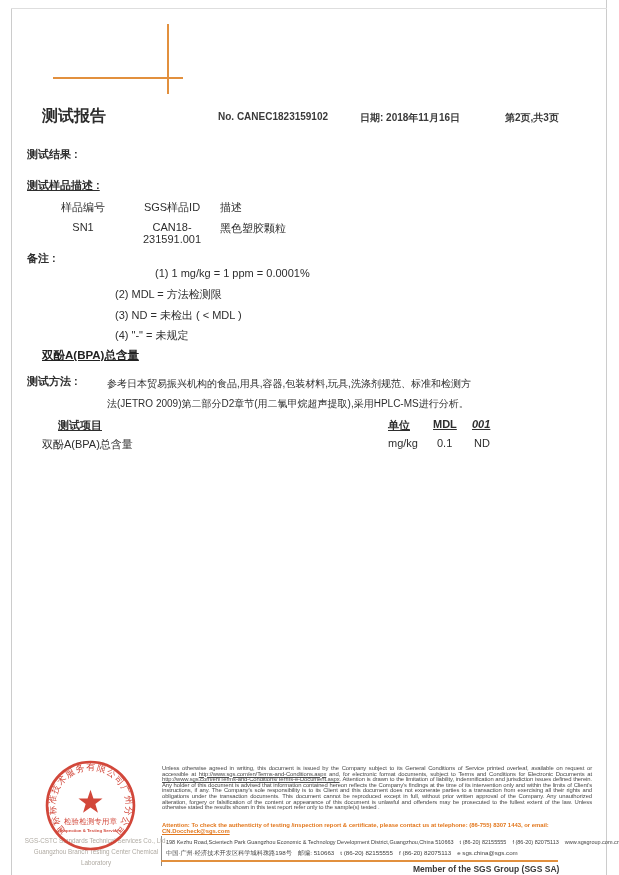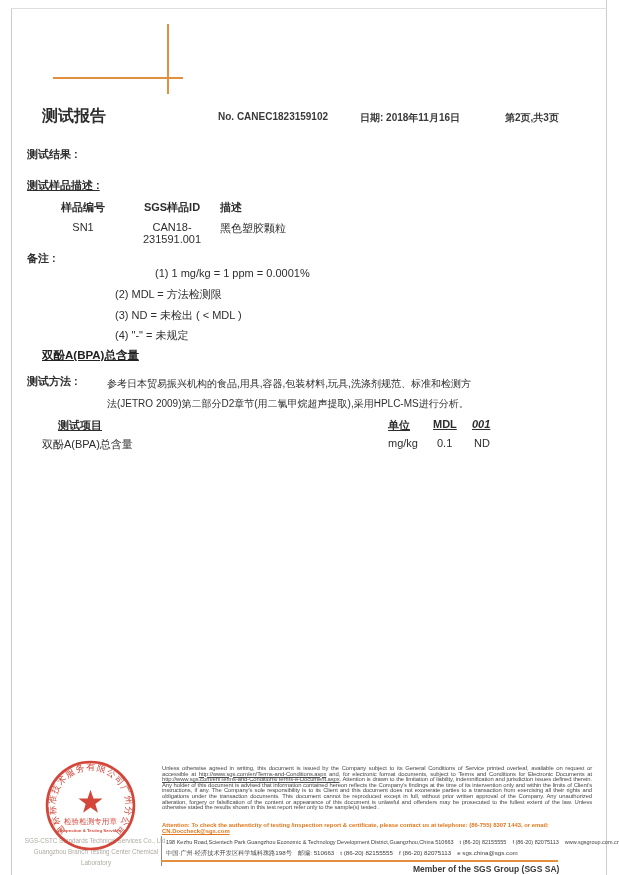--- a/index.html
+++ b/index.html
@@ -23,21 +23,21 @@
   .hdr-meta { position:absolute; top:111px; font-size:10px; font-weight:bold; color:#3a3a3a; }
   .report-no { left:218px; } .report-date { left:360px; } .page-info { left:505px; }
 
   .lbl { position:absolute; left:27px; font-size:11px; font-weight:bold; color:#2e2e2e; }
   .u { text-decoration:underline; }
 
   
   .sample-table { position:absolute; left:42px; top:200px; width:420px; font-size:11px; }
   .sample-table .tr { display:grid; grid-template-columns:82px 96px auto; column-gap:0; margin-bottom:6px; }
   .sample-table .c1, .sample-table .c2 { text-align:center; }
-  .sample-table .th { font-weight:bold; }
+  .sample-table .th { font-weight:normal; }
 
   .note-item { position:absolute; left:115px; font-size:11px; color:#2e2e2e; }
 
   .bpa-heading { position:absolute; left:42px; top:348px; font-size:11.5px; font-weight:bold;
                  text-decoration:underline; color:#222; }
 
   .method-text { position:absolute; left:107px; top:374px; width:420px; font-size:10px; line-height:19.5px; }
 
   
   .rt { position:absolute; font-size:11px; color:#2e2e2e; }

